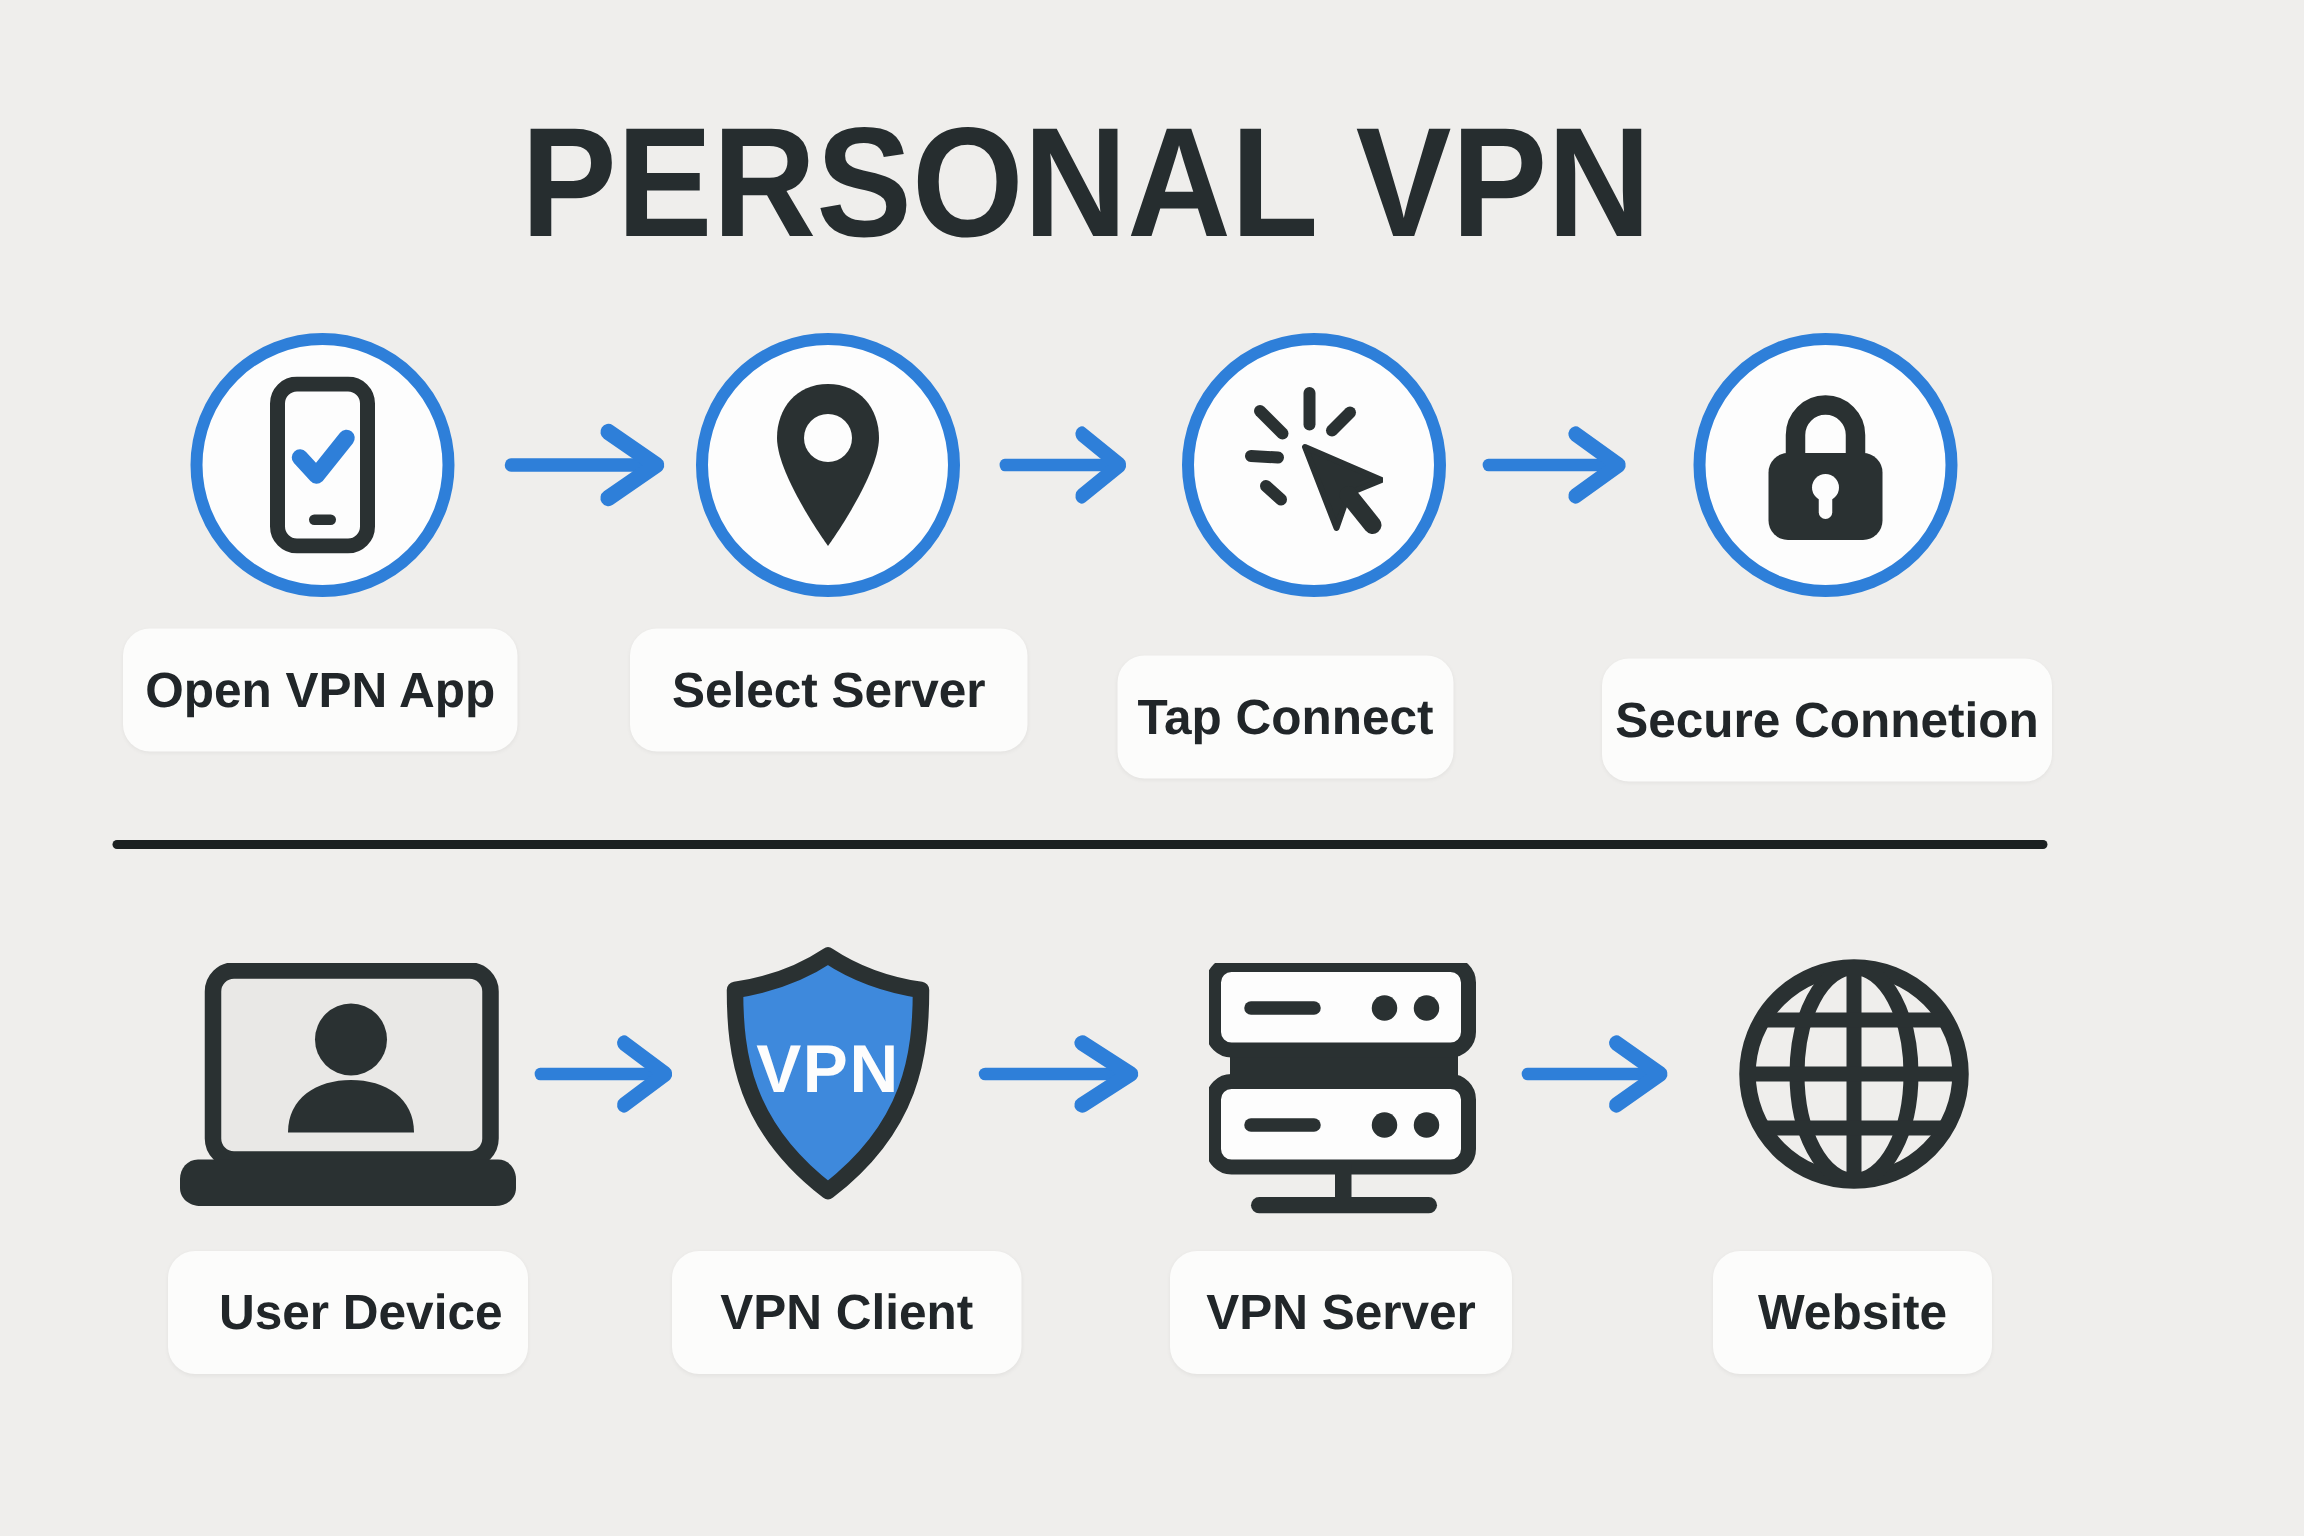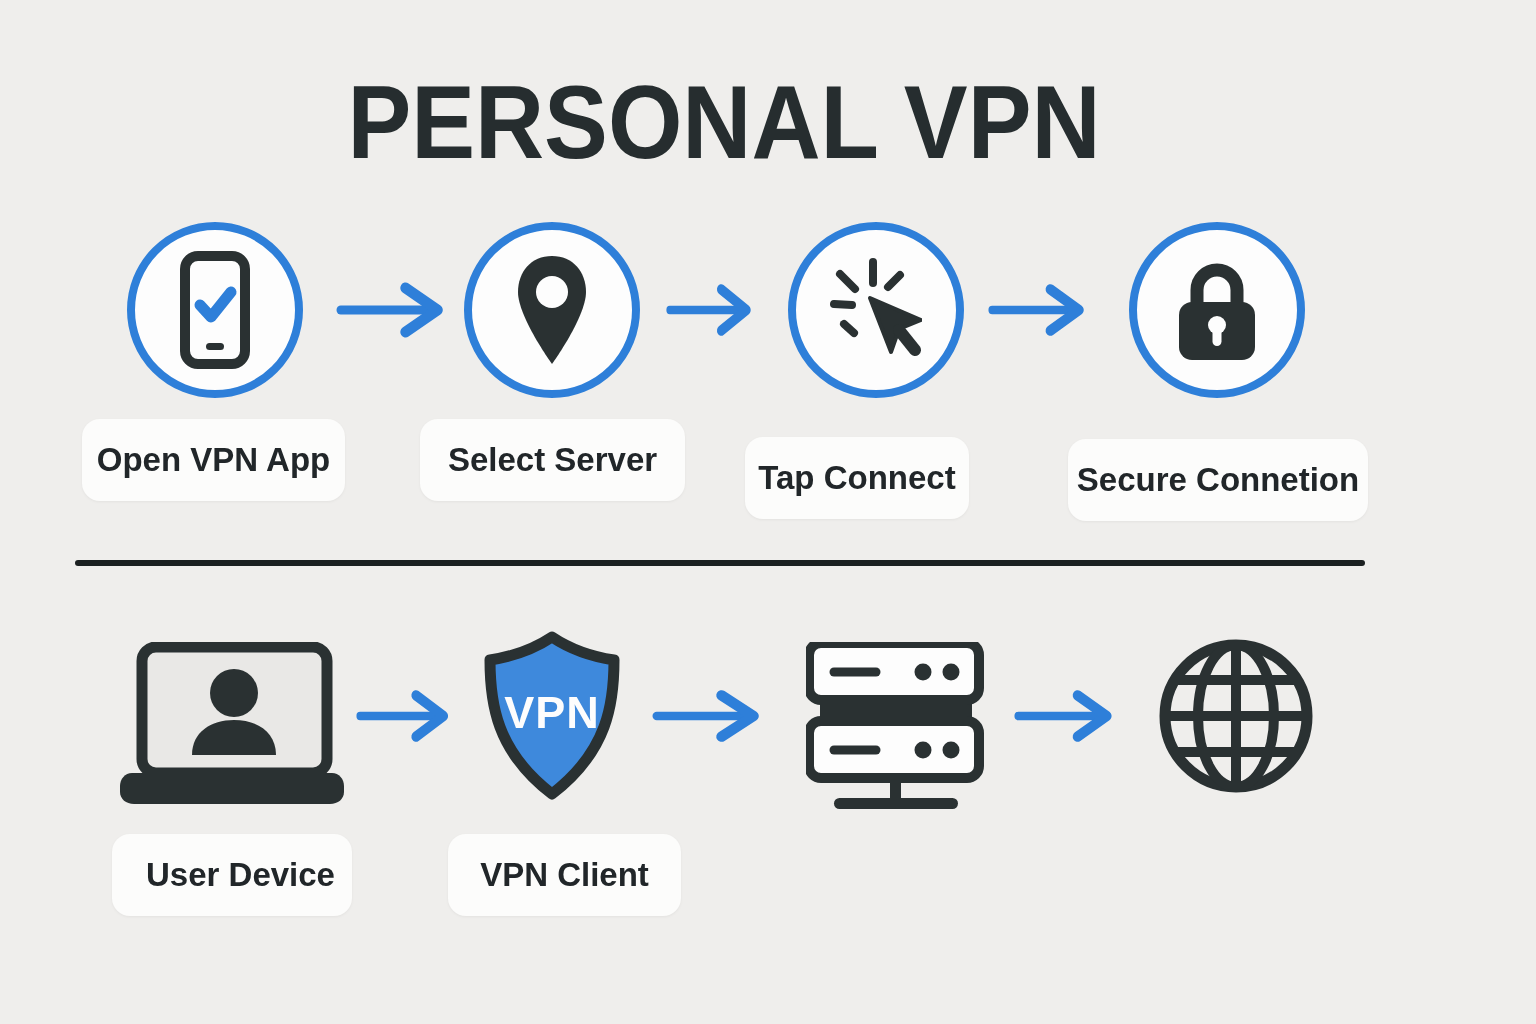--- a/index.html
+++ b/index.html
@@ -155,14 +155,16 @@
     <line x1="5" y1="32" x2="92" y2="32" stroke-width="9" stroke-linecap="round"></line>
     <polyline points="72,10 105,32 72,54" fill="none" stroke-width="11" stroke-linecap="round" stroke-linejoin="round"></polyline>
   </svg>
   <svg class="arrow" style="left:1014px;top:686px;" width="106" height="60" viewBox="0 0 120 64" preserveAspectRatio="none">
     <line x1="5" y1="32" x2="92" y2="32" stroke-width="9" stroke-linecap="round"></line>
     <polyline points="72,10 105,32 72,54" fill="none" stroke-width="11" stroke-linecap="round" stroke-linejoin="round"></polyline>
   </svg>
 
   <div class="card" style="left:112px;top:834px;width:240px;padding-left:17px;">User Device</div>
   <div class="card" style="left:448px;top:834px;width:233px;">VPN Client</div>
+  <div class="card" style="left:780px;top:834px;width:228px;">VPN Server</div>
+  <div class="card" style="left:1142px;top:834px;width:186px;">Website</div>
 
 </div>
 
 </body></html>

